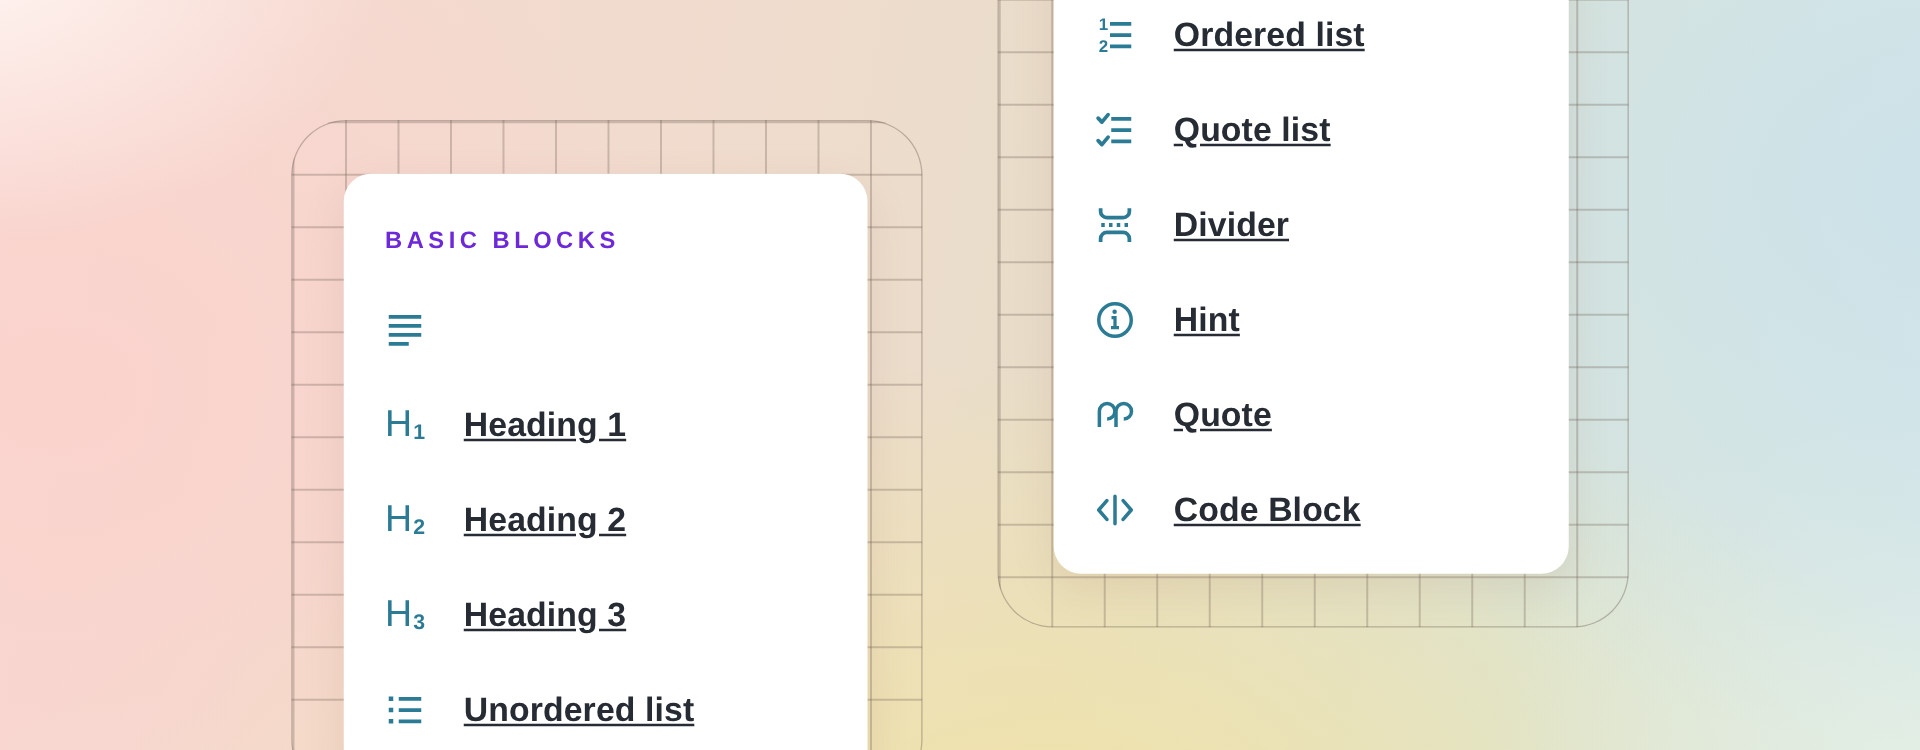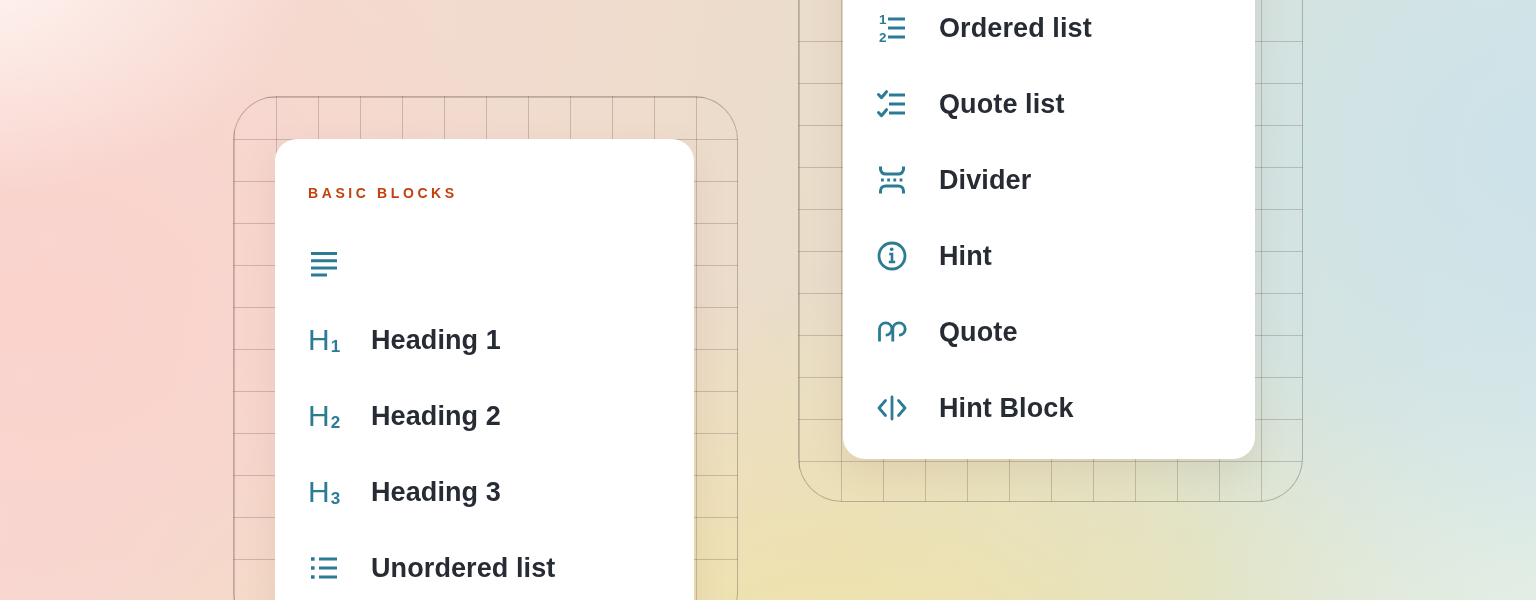--- a/index.html
+++ b/index.html
@@ -27,32 +27,33 @@
   .grid-panel.left{left:233px;top:96px;width:505px;height:540px;}
   .grid-panel.right{left:798px;top:-86px;width:505px;height:588px;}
   .card{
     position:absolute;background:#ffffff;border-radius:22px;
     box-shadow:0 12px 34px rgba(140,90,70,0.12);
   }
   .card.left{left:275px;top:139px;width:419px;height:520px;}
   .card.right{left:843px;top:-61px;width:412px;height:520px;}
   .section-label{
     position:absolute;left:33px;top:42px;height:24px;display:flex;align-items:center;
-    font-size:14px;font-weight:700;letter-spacing:3.6px;color:#c2410c;
+    font-size:19px;font-weight:700;letter-spacing:3.6px;color:#6d28d9;
   }
   .menu-item{
     position:absolute;left:33px;right:16px;height:40px;
     display:flex;align-items:center;cursor:pointer;
   }
   .icon-box{
     width:34px;height:34px;flex:0 0 34px;display:flex;align-items:center;justify-content:flex-start;
   }
   .item-label{
     margin-left:29px;font-size:27px;font-weight:600;color:#262b34;letter-spacing:0.1px;
     white-space:nowrap;
+    text-decoration:underline;
   }
   .h-icon{font-size:30px;font-weight:400;color:#2b7b95;line-height:1;text-align:center;}
   .h-icon sub{font-size:17px;font-weight:600;position:relative;top:2px;left:1px;vertical-align:baseline;}
   svg{display:block;}
   
   .card.left  .r0{top:105px}.card.left .r1{top:181px}.card.left .r2{top:257px}
   .card.left  .r3{top:333px}.card.left .r4{top:409px}
   .card.right .r0{top:69px}.card.right .r1{top:145px}.card.right .r2{top:221px}
   .card.right .r3{top:297px}.card.right .r4{top:373px}.card.right .r5{top:449px}
 </style>
@@ -162,16 +163,16 @@
       </span>
       <span class="item-label">Quote</span>
     </div>
 
     <div class="menu-item r5">
       <span class="icon-box">
         <svg width="32" height="32" viewBox="0 0 32 32" fill="none" stroke="#2b7b95" stroke-width="2.8" stroke-linecap="round" stroke-linejoin="round">
           <path d="M9.5 8.5 3 16l6.5 7.5M22.5 8.5 29 16l-6.5 7.5M16 5v22"></path>
         </svg>
       </span>
-      <span class="item-label">Hint Block</span>
+      <span class="item-label">Code Block</span>
     </div>
   </div>
 </div>
 
 </body></html>

